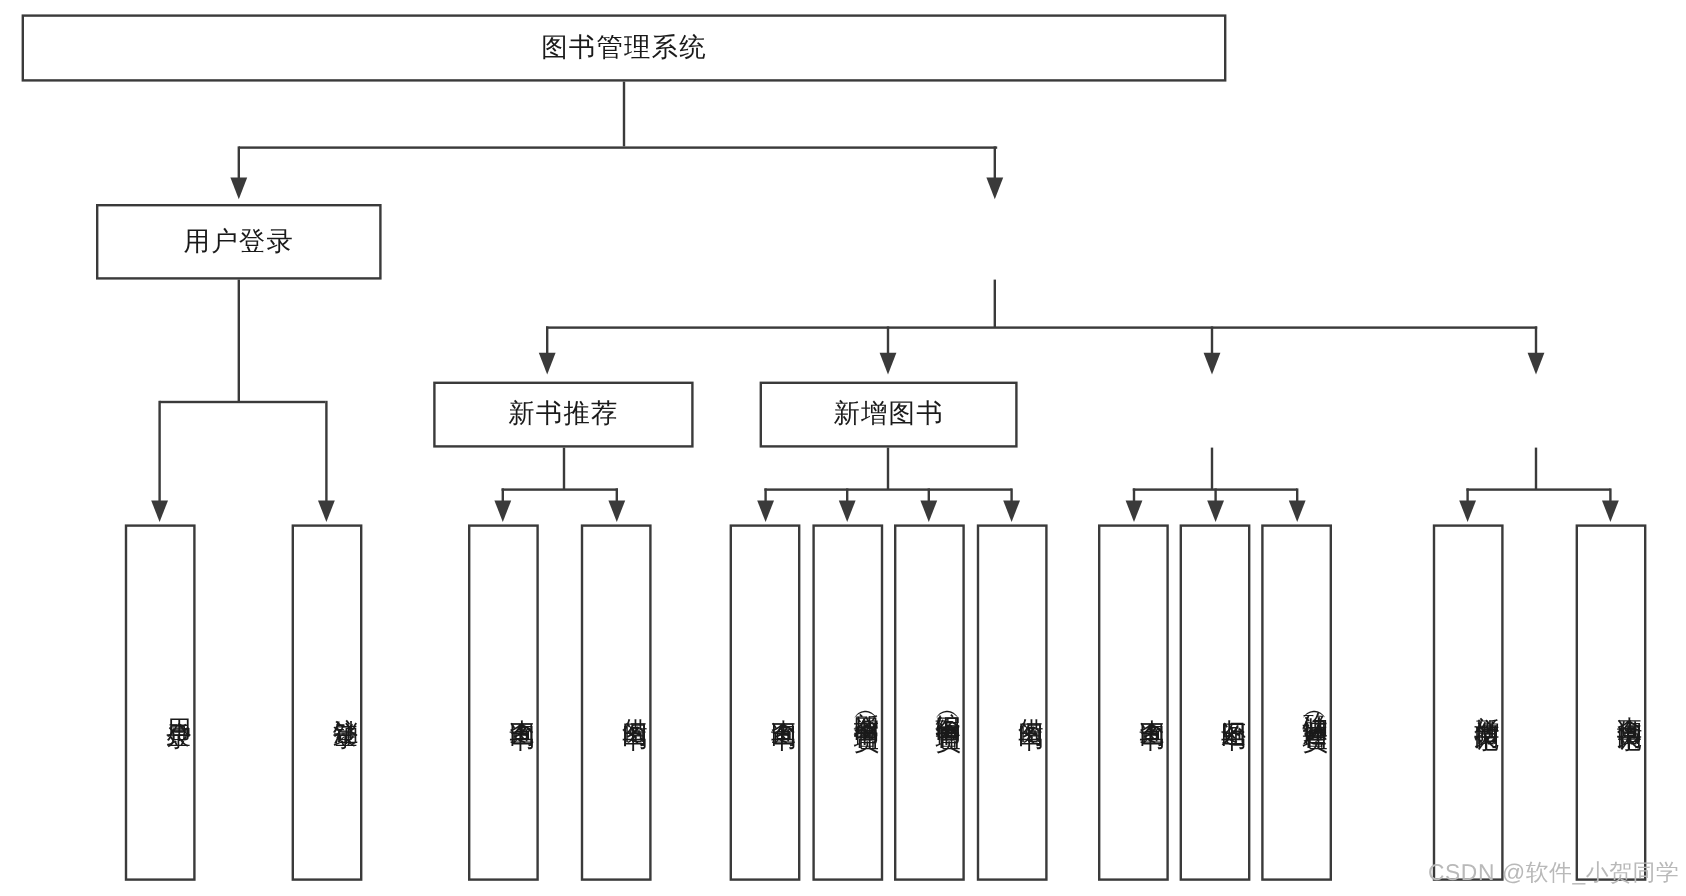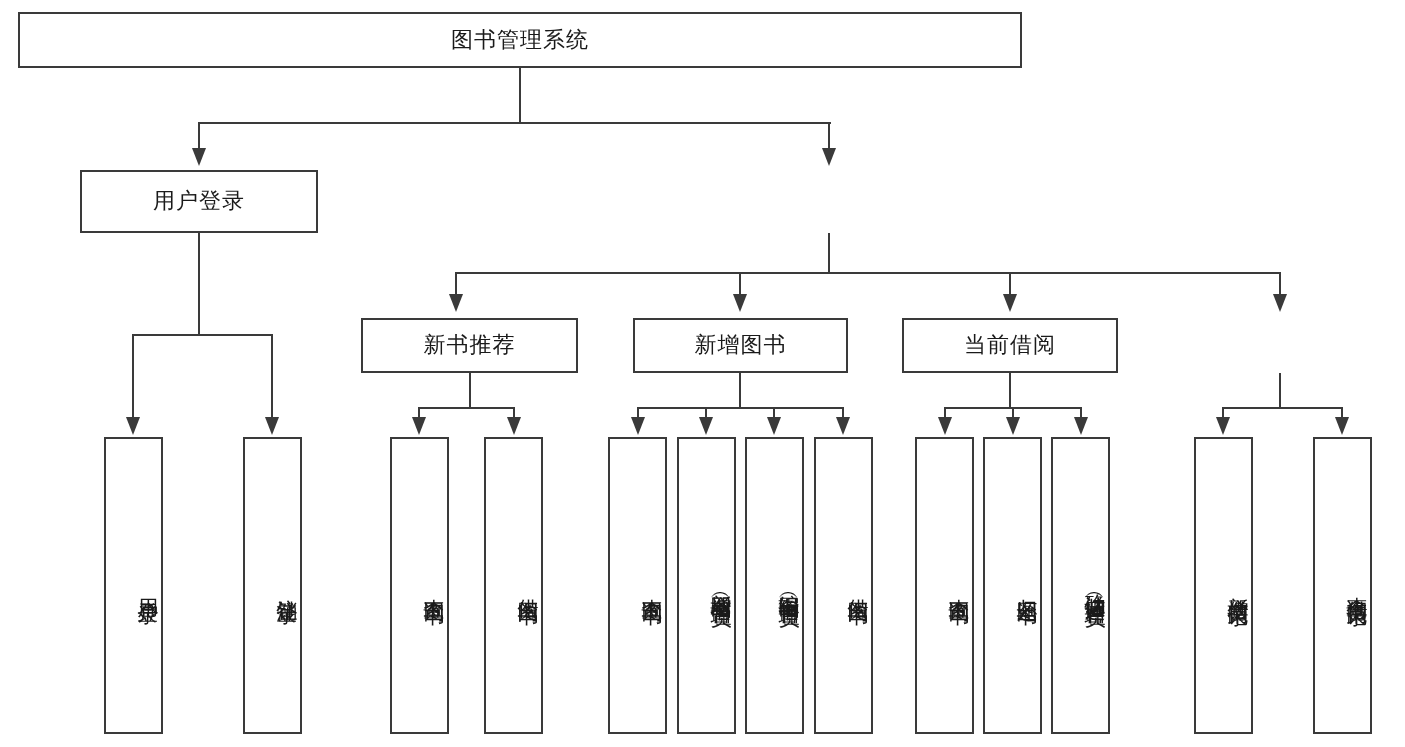--- a/index.html
+++ b/index.html
@@ -112,23 +112,20 @@
   <div class="arrow" style="left:1003px; top:294px;"></div>
 
   <div class="edge v" style="left:1279px; top:272px; width:2px; height:24px;"></div>
   <div class="arrow" style="left:1273px; top:294px;"></div>
 
   <div class="node horiz" style="left:361px; top:318px; width:217px; height:55px;">
     <span>新书推荐</span>
   </div>
   <div class="node horiz" style="left:633px; top:318px; width:215px; height:55px;">
     <span>新增图书</span>
-  </div>
-  <div class="node horiz" style="left:902px; top:318px; width:216px; height:55px;">
-    <span>当前借阅</span>
   </div>
 
   <div class="edge v" style="left:469px; top:373px; width:2px; height:35px;"></div>
   <div class="edge h" style="left:418px; top:407px; width:97px; height:2px;"></div>
   <div class="edge v" style="left:418px; top:407px; width:2px; height:12px;"></div>
   <div class="arrow" style="left:412px; top:417px;"></div>
   <div class="edge v" style="left:513px; top:407px; width:2px; height:12px;"></div>
   <div class="arrow" style="left:507px; top:417px;"></div>
 
   <div class="edge v" style="left:739px; top:373px; width:2px; height:35px;"></div>
@@ -195,14 +192,15 @@
     <span class="vlabel">确认归还（管理员）</span>
   </div>
 
   <div class="node vert" style="left:1194px; top:437px; width:59px; height:297px;">
     <span class="vlabel">新增借阅记录</span>
   </div>
   <div class="node vert" style="left:1313px; top:437px; width:59px; height:297px;">
     <span class="vlabel">查询借阅记录</span>
   </div>
 
+  <div class="watermark" style="left:1190px; top:714px;">CSDN @软件_小贺同学</div>
 
 </div>
 
 </body></html>

